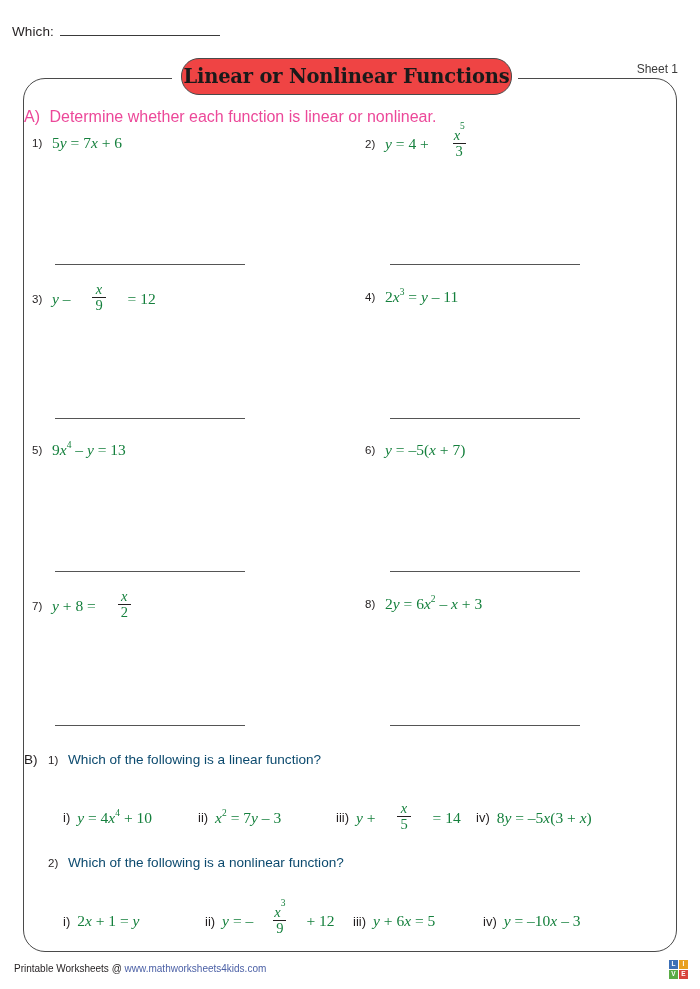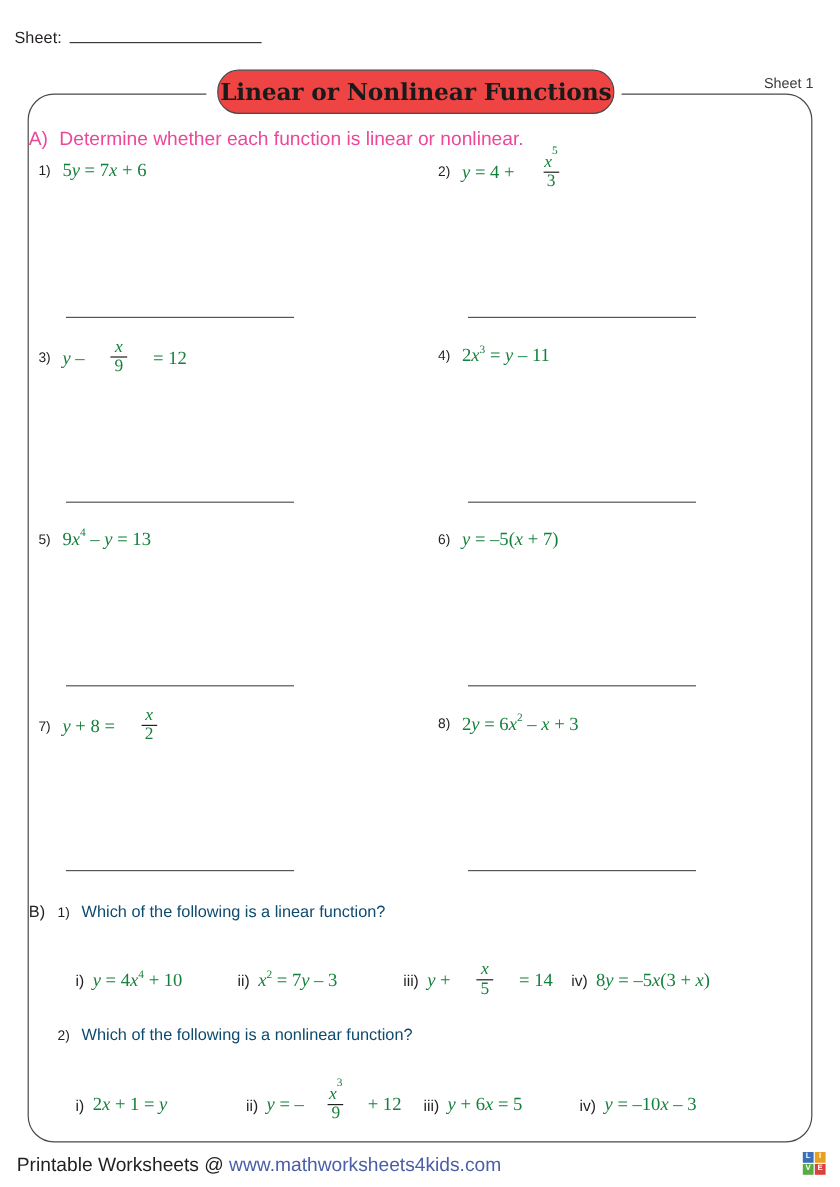--- a/index.html
+++ b/index.html
@@ -201,21 +201,21 @@
     font-size: 13px;
     margin-right: 7px;
     color: #231f20;
   }
 
   
   .footer {
     position: absolute;
     left: 14px;
     top: 963px;
-    font-size: 16px;
+    font-size: 10px;
     color: #231f20;
     white-space: nowrap;
   }
   .footer .url { color: #4a5fa5; }
 
   .lw-logo {
     position: absolute;
     right: 12px;
     top: 960px;
     display: flex;
@@ -242,21 +242,21 @@
     font-weight: bold;
     letter-spacing: -0.6px;
     color: #2b3a67;
     font-family: "Liberation Sans", sans-serif;
   }
 </style>
 </head>
 <body>
 
 <div class="name-row">
-  <span class="name-label">Sheet:</span>
+  <span class="name-label">Which:</span>
   <span class="name-rule"></span>
 </div>
 
 <div class="sheet-label">Sheet 1</div>
 
 <div class="frame"></div>
 <div class="title-gap"></div>
 <div class="title-pill">
   <span class="title-text">Linear or Nonlinear Functions</span>
 </div>

